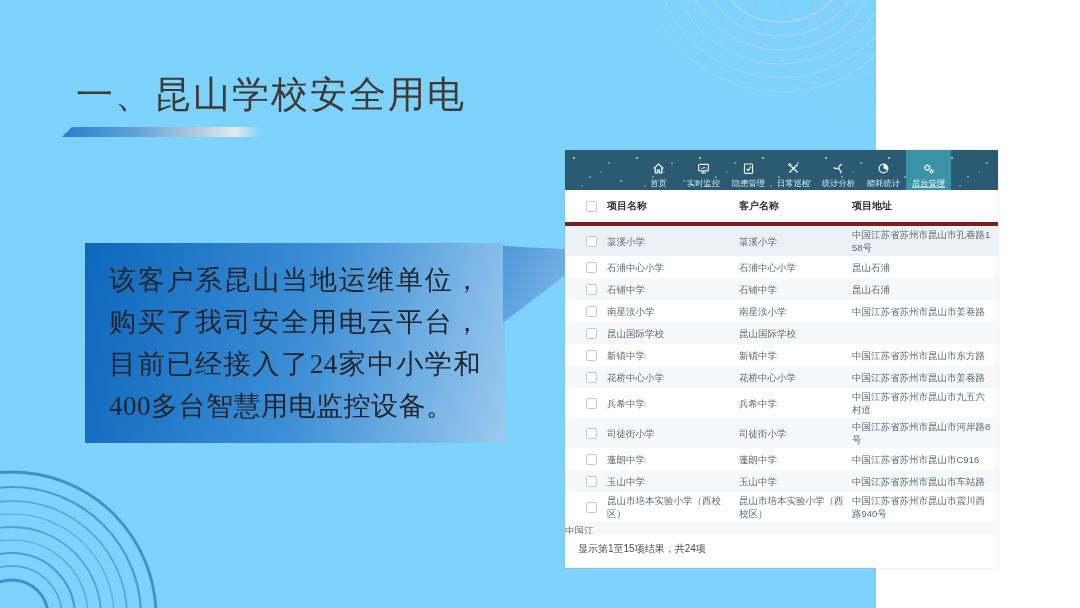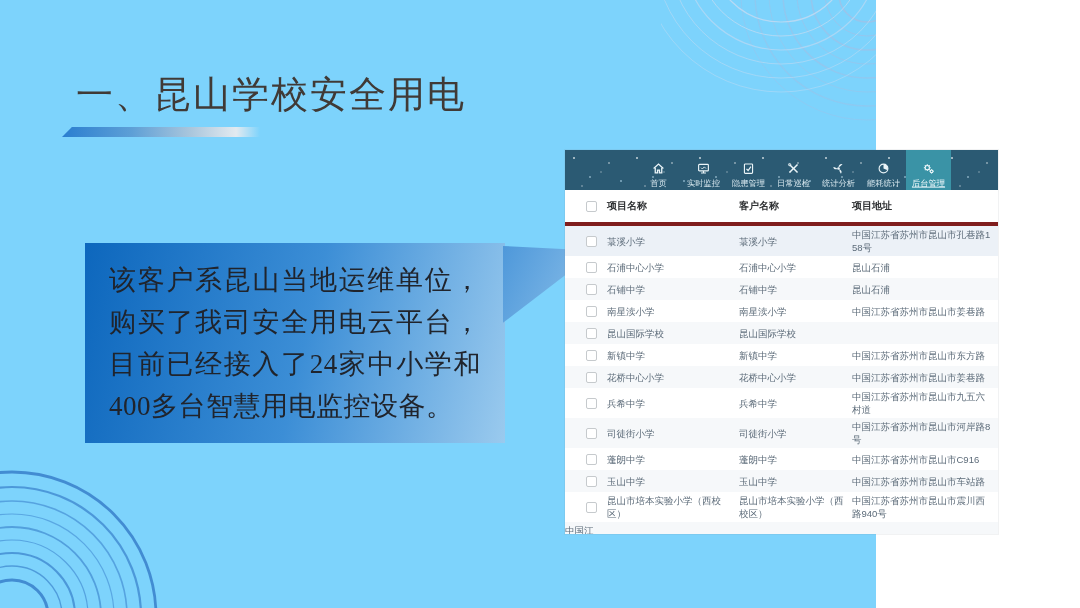--- a/index.html
+++ b/index.html
@@ -286,15 +286,16 @@
           </div>
           <div class="cell">昆山市培本实验小学（西校区）</div>
           <div class="cell">昆山市培本实验小学（西校区）</div>
           <div class="cell addr-cell">中国江苏省苏州市昆山市震川西路940号</div>
         </div>
         <div class="trow stripe">
           <div class="cell addr-cell">中国江苏省苏州市昆山市北后街下塘</div>
         </div>
       </div>
 
+    <div class="tfoot">显示第1至15项结果，共24项</div>
   </div>
 
 </div>
 
 </body></html>

